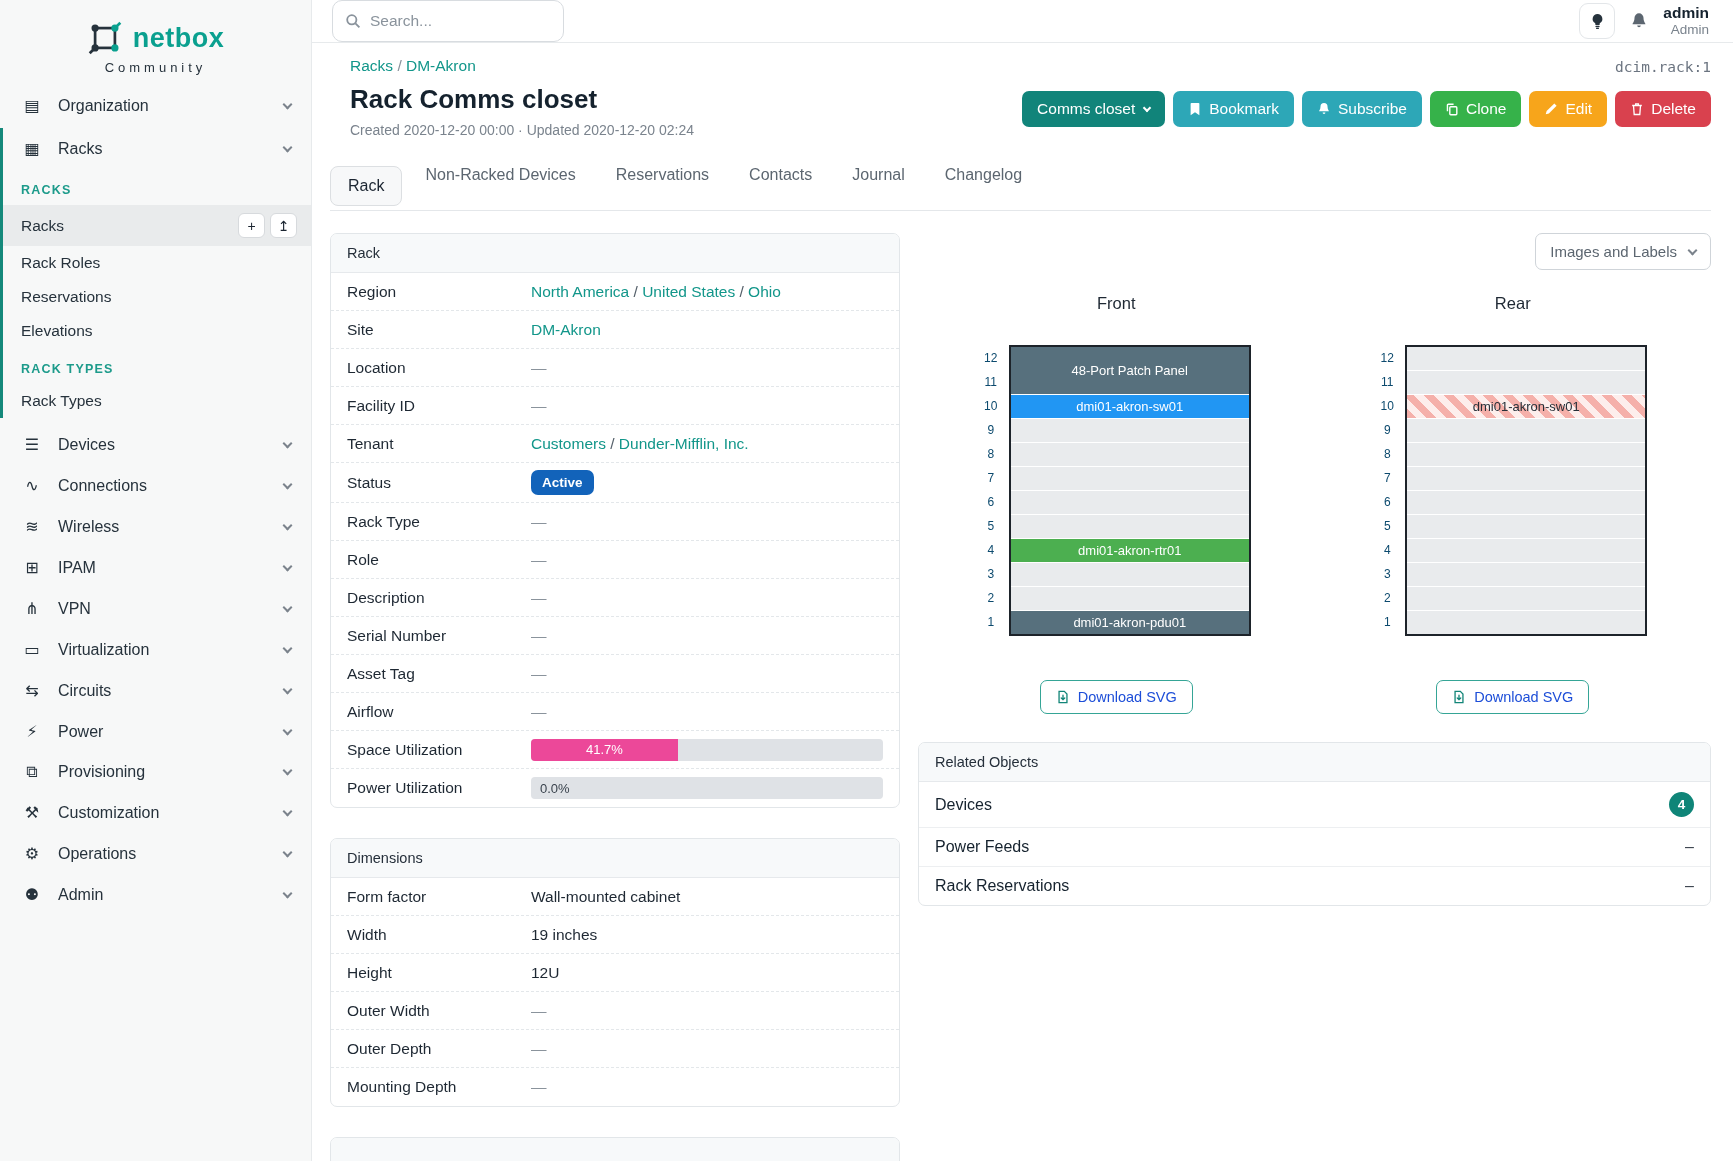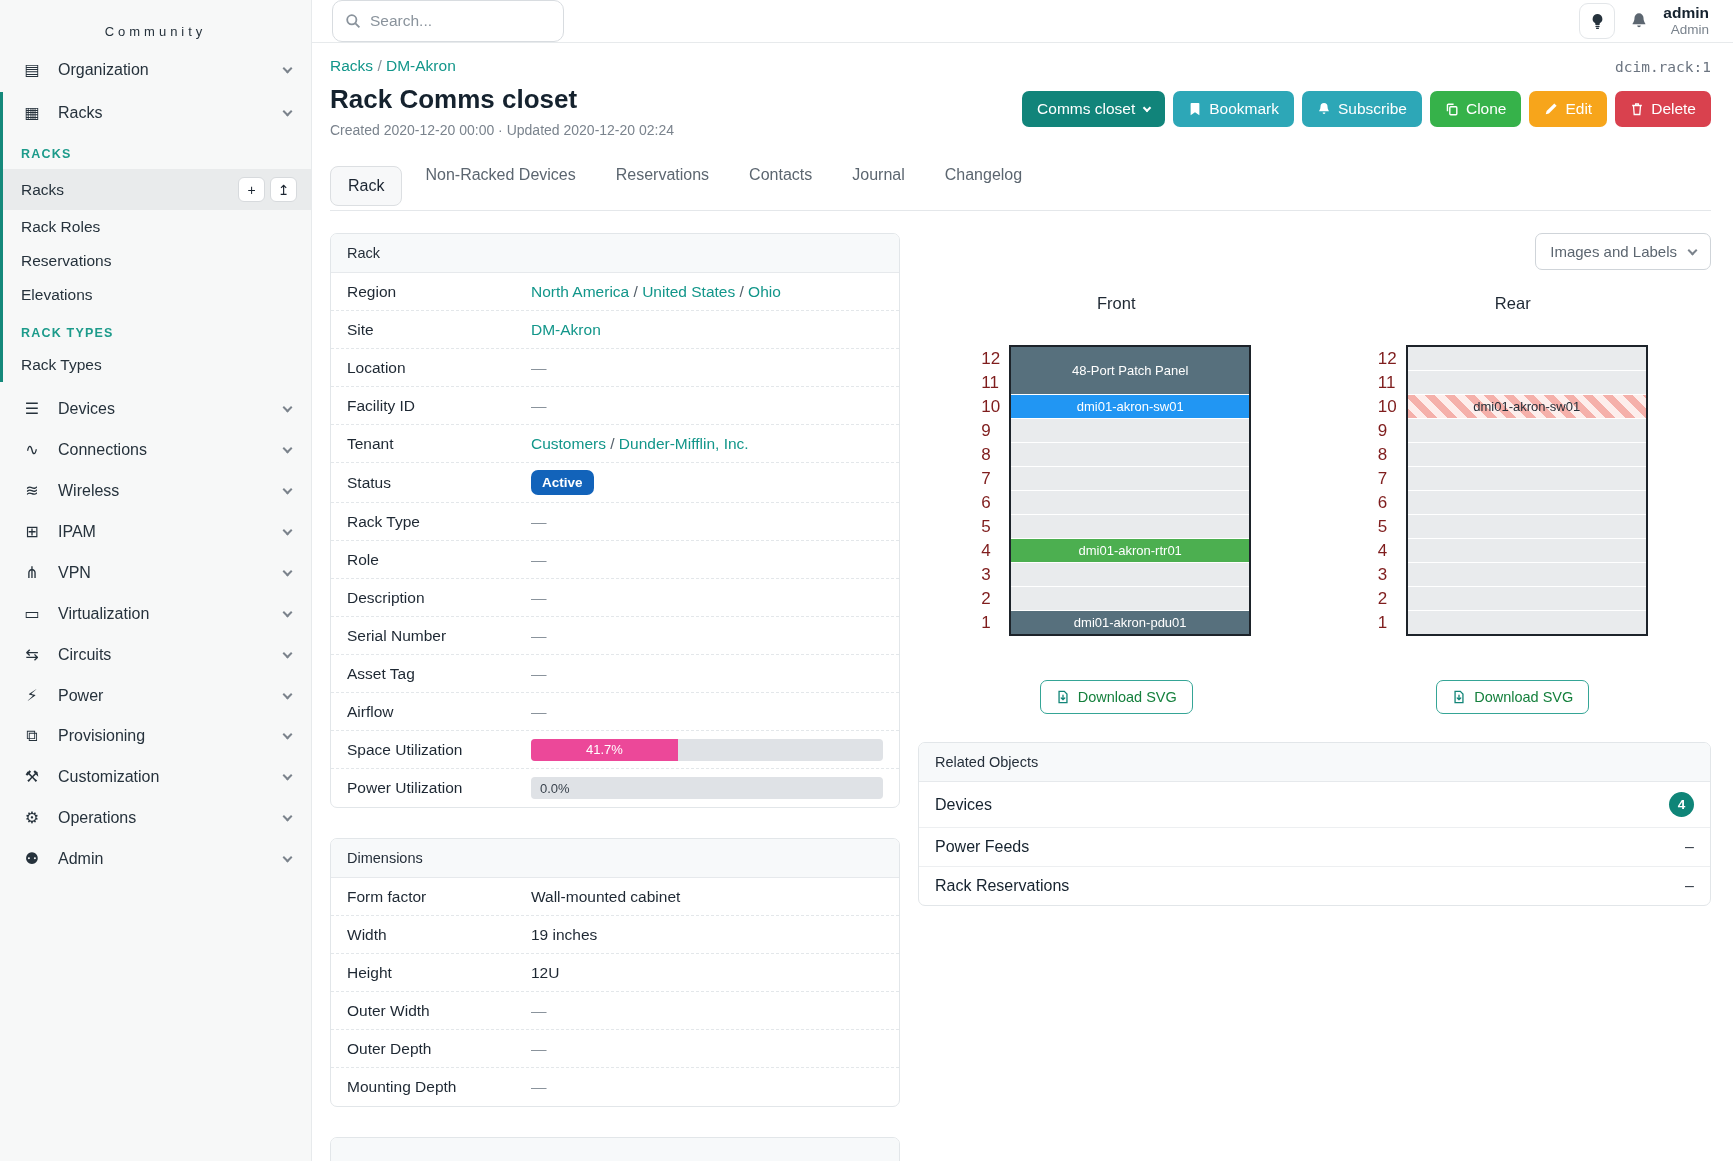--- a/index.html
+++ b/index.html
@@ -32,21 +32,21 @@
   .search-box input::placeholder { color:#8a939c; }
   .top-right { margin-left:auto; display:flex; align-items:center; gap:15px; }
   .icon-btn { width:36px; height:36px; border:1px solid #e3e6e9; border-radius:9px; display:flex; align-items:center; justify-content:center; color:#26323c; background:#fff; cursor:pointer; }
   .bell-plain { color:#5c6670; cursor:pointer; display:flex; }
   .user-stack { text-align:right; line-height:1.25; cursor:pointer; }
   .user-name { font-size:15.5px; font-weight:bold; color:#15222e; }
   .user-role { font-size:13.5px; color:#7a838d; }
 
   
   .content { padding:14px 22px 0 18px; flex:1; }
-  .page-head { display:flex; justify-content:space-between; }
+  .page-head { display:flex; justify-content:space-between;margin-left:20px; }
   .breadcrumb { font-size:15.5px; color:#8a939c; margin-bottom:9px; }
   .breadcrumb a { color:#12968a; text-decoration:none; cursor:pointer; }
   .page-title { font-size:26px; font-weight:bold; color:#15222e; }
   .page-meta { font-size:14px; color:#7a838d; margin-top:7px; }
   .head-right { display:flex; flex-direction:column; align-items:flex-end; }
   .object-id { font-family:"DejaVu Sans Mono",monospace; font-size:14.5px; color:#6b7480; margin:2px 0 16px; }
   .actions { display:flex; gap:8px; }
   .btn { display:flex; align-items:center; gap:7px; border:none; border-radius:7px; color:#fff; font-size:15.5px; font-family:inherit; padding:9px 15px; cursor:pointer; }
   .btn .chev-w { width:6px; height:6px; border-right:2px solid #fff; border-bottom:2px solid #fff; transform:rotate(45deg); margin-top:-3px; margin-left:2px; }
 
@@ -76,45 +76,59 @@
 
   
   .toggle-row { display:flex; justify-content:flex-end; }
   .select-btn { display:flex; align-items:center; gap:12px; border:1px solid #cfd4d9; border-radius:7px; padding:9px 14px; font-size:15px; color:#5c6670; background:#fff; cursor:pointer; }
   .select-btn .chev { margin:0 0 2px; }
   .racks-row { display:flex; margin-top:24px; }
   .rack-half { flex:1; display:flex; flex-direction:column; align-items:center;gap:18px; }
   .rack-title { font-size:16.5px; color:#1e2833; margin-bottom:14px; }
   .rack-wrap { display:flex; }
   .unit-nums { display:flex; flex-direction:column; gap:1px; padding:2px 9px 2px 0; }
-  .unit-nums div { height:23px; line-height:23px; font-size:17px; color:#7f1d1d; text-align:left; min-width:18px; }
+  .unit-nums div { height:23px; line-height:23px; font-size:12px; color:#0c4a6e; text-align:center; min-width:18px; }
   .rack { width:242px; border:2px solid #1d232a; background:#fff; display:flex; flex-direction:column; gap:1px; }
   .slot { height:23px; background:#e9ebed; cursor:pointer; }
   .device { display:flex; align-items:center; justify-content:center; font-size:13px; color:#fff; cursor:pointer; }
   .device.striped { background:repeating-linear-gradient(45deg,#f5b0aa 0 7px,#fdeeec 7px 14px); color:#262f38; }
   .dl-row { display:flex; justify-content:center; margin-top:26px; }
-  .dl-btn { display:flex; align-items:center; gap:8px; border:1px solid #35a596; color:#15803d; background:#fff; border-radius:7px; padding:8px 15px; font-size:14.5px; font-family:inherit; cursor:pointer; }
+  .dl-btn { display:flex; align-items:center; gap:8px; border:1px solid #35a596; color:#1d4ed8; background:#fff; border-radius:7px; padding:8px 15px; font-size:14.5px; font-family:inherit; cursor:pointer; }
 
   
   .related { margin-top:28px; }
   .rel-row { display:flex; align-items:center; padding:10px 16px; border-bottom:1px solid #edeff1; font-size:16px; color:#15222e; cursor:pointer; }
   .rel-row:last-child { border-bottom:none; }
   .rel-right { margin-left:auto; }
   .count-badge { display:inline-block; min-width:25px; height:25px; line-height:25px; text-align:center; border-radius:13px; color:#fff; font-size:13.5px; font-weight:bold; }
   .rel-dash { color:#3a434d; font-size:16px; }
 
   .stub-panel { margin-top:30px; height:44px; }
 </style>
 </head>
 <body>
 
 <div class="app">
 
   <nav class="sidebar">
     <div class="brand">
+      <div class="brand-row">
+        <span style="display:flex;">
+          <svg width="36" height="36" viewBox="0 0 40 40">
+            <rect x="9" y="9" width="22" height="22" fill="none" stroke="#26323c" stroke-width="3"></rect>
+            <line x1="31" y1="9" x2="37" y2="3" stroke="#0aa08f" stroke-width="3"></line>
+            <line x1="9" y1="31" x2="3" y2="37" stroke="#26323c" stroke-width="3"></line>
+            <circle cx="9" cy="9" r="4" fill="#26323c"></circle>
+            <circle cx="31" cy="9" r="4" fill="#0aa08f"></circle>
+            <circle cx="9" cy="31" r="4" fill="#26323c"></circle>
+            <circle cx="31" cy="31" r="4" fill="#0aa08f"></circle>
+          </svg>
+        </span>
+        <span class="brand-name">netbox</span>
+      </div>
       <div class="brand-sub">Community</div>
     </div>
     <div id="sidebar-top">
         <div class="nav-group">
           <span class="gicon">▤</span>
           <span>Organization</span>
           <span class="chev"></span>
         </div>
         <div class="expanded-block">
           <div class="nav-group">

